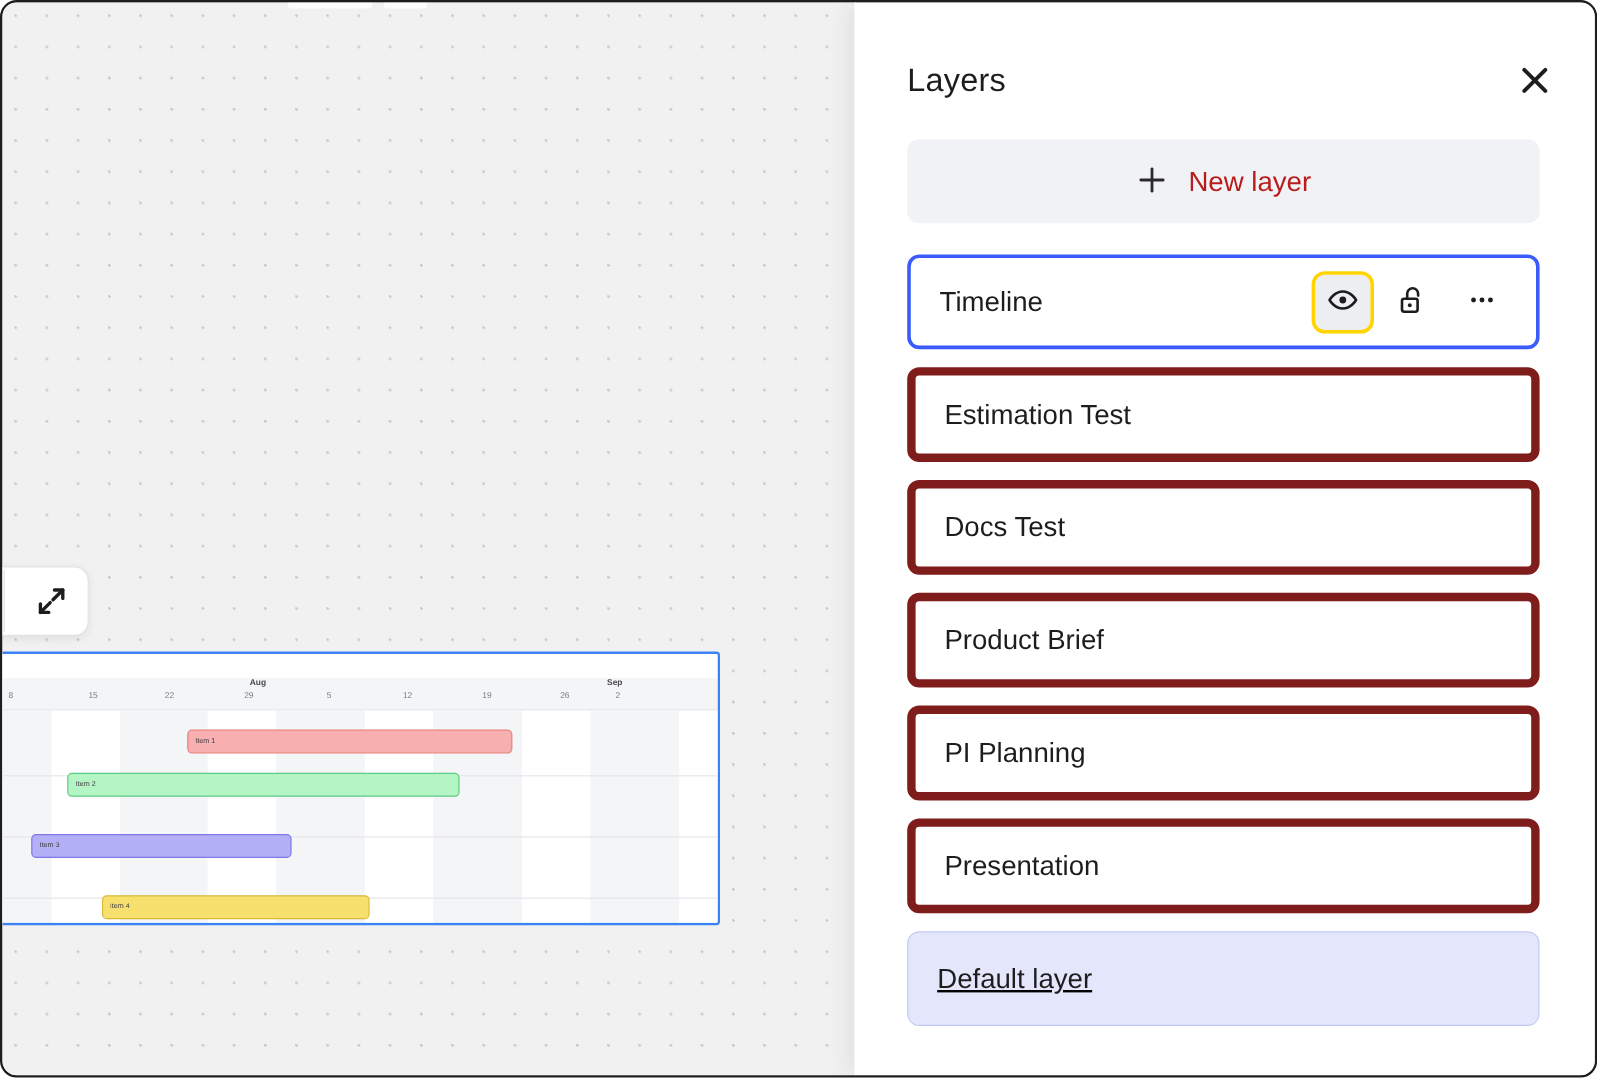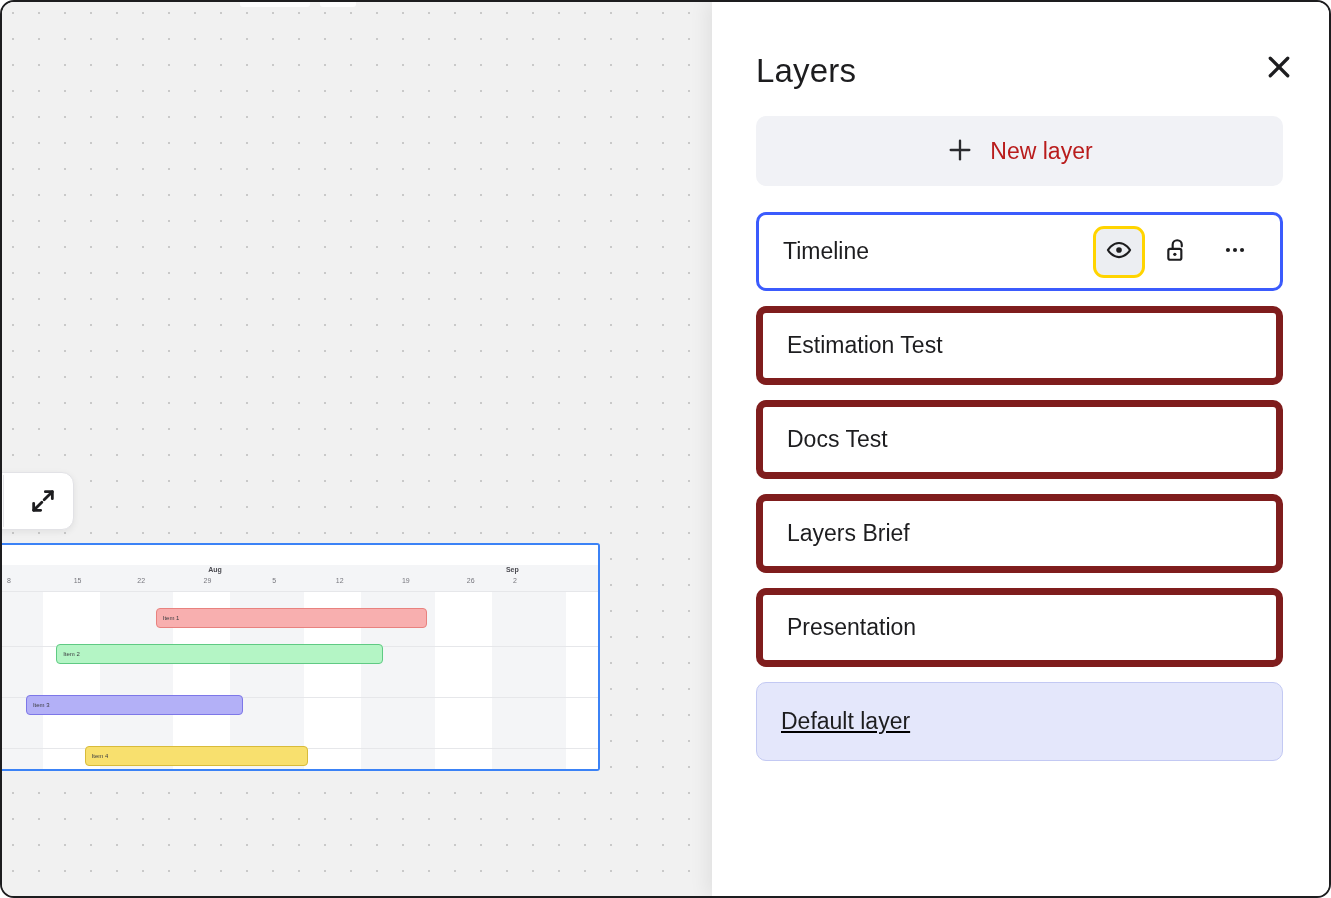--- a/index.html
+++ b/index.html
@@ -183,21 +183,21 @@
     position: absolute;
     left: 0;
     top: 42px;
     width: 100%;
     height: 56px;
   }
   #panel-title {
     position: absolute;
     left: 44px;
     top: 8px;
-    font-size: 33px;
+    font-size: 27px;
     font-weight: 500;
     color: #1d1d1f;
     letter-spacing: 0.2px;
   }
   #close-button {
     position: absolute;
     right: 28px;
     top: 2px;
     width: 44px;
     height: 44px;
@@ -418,23 +418,26 @@
 
       <div class="layer-row">
         <span class="layer-name">Estimation Test</span>
       </div>
 
       <div class="layer-row">
         <span class="layer-name">Docs Test</span>
       </div>
 
       <div class="layer-row">
-        <span class="layer-name">Layers Brief</span>
-      </div>
-
+        <span class="layer-name">Product Brief</span>
+      </div>
+
+      <div class="layer-row">
+        <span class="layer-name">PI Planning</span>
+      </div>
 
       <div class="layer-row">
         <span class="layer-name">Presentation</span>
       </div>
 
       <div class="layer-row active">
         <span class="layer-name">Default layer</span>
       </div>
 
     </div>

